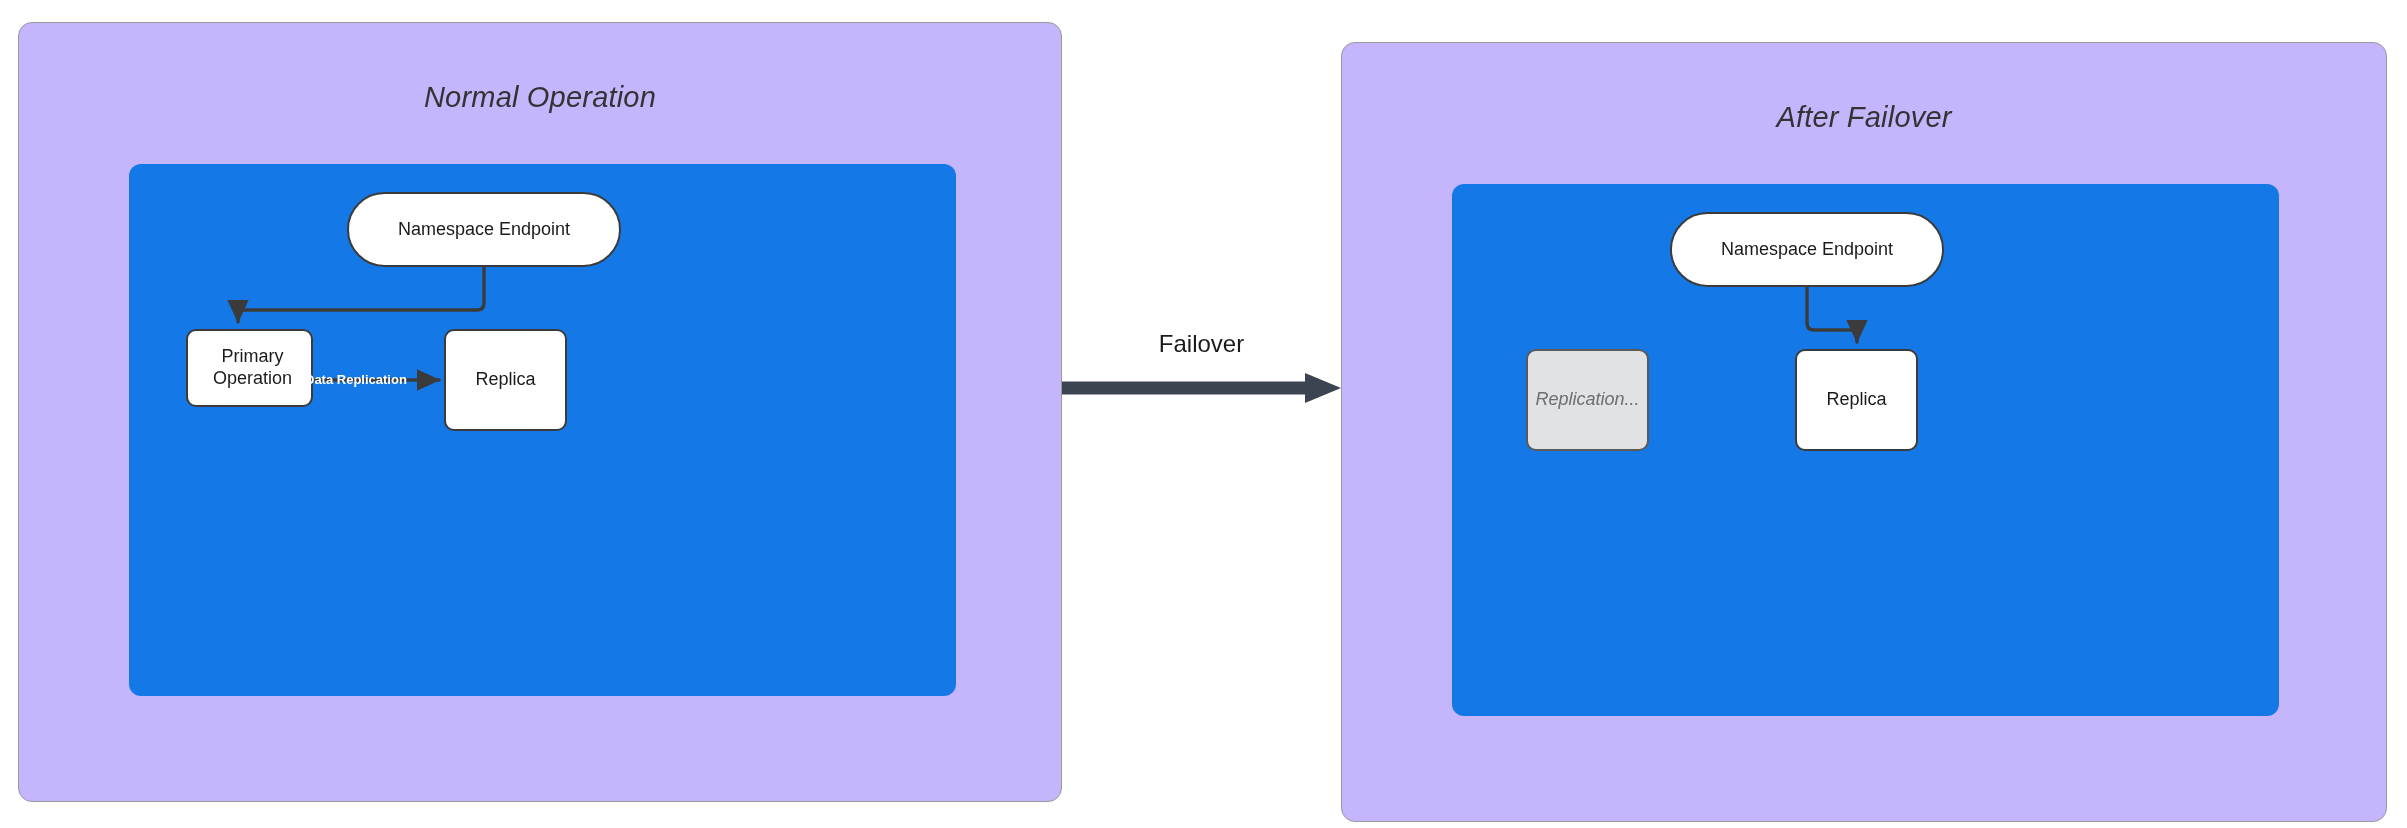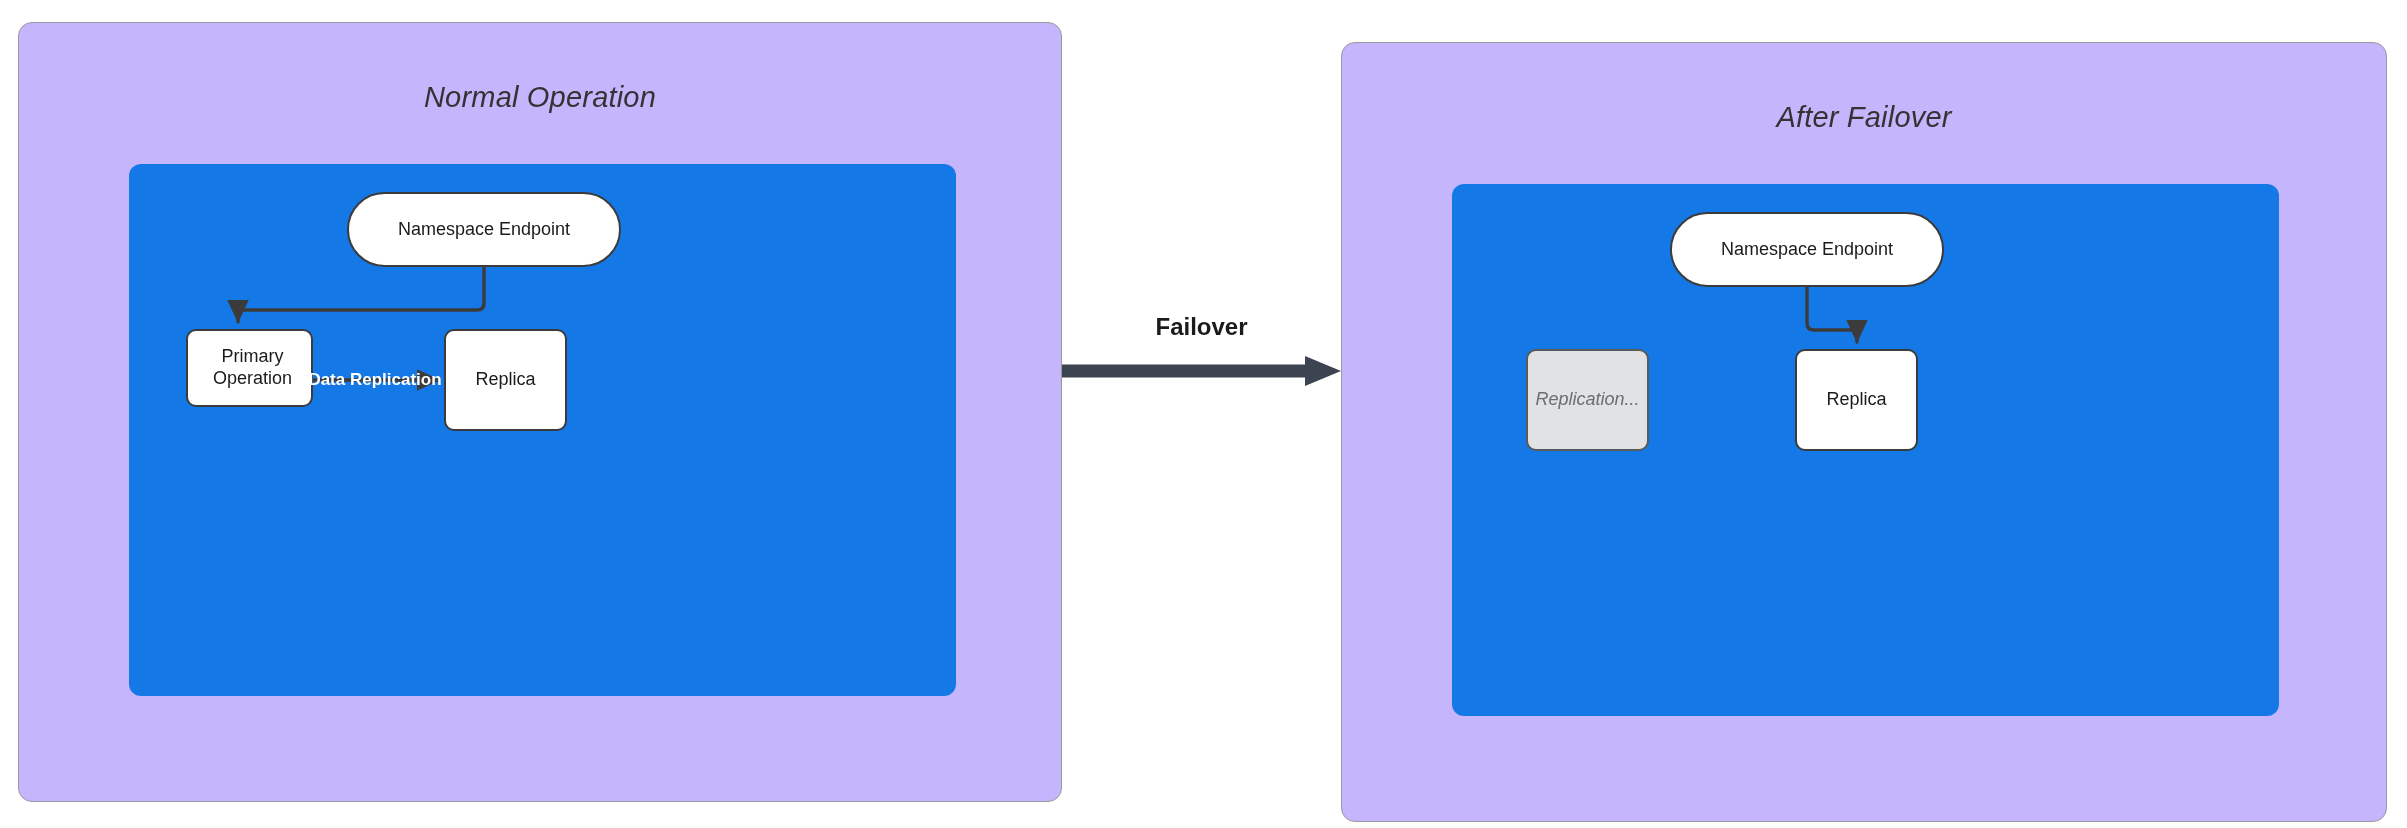--- a/index.html
+++ b/index.html
@@ -98,36 +98,34 @@
     overflow: visible;
     z-index: 2;
   }
 
   
   #label-data-replication {
     position: absolute;
     left: 176px;
     top: 205px;
     width: 140px;
-    text-align: center;
     color: #ffffff;
-    font-size: 17px;
+    font-size: 13px;
     font-weight: bold;
     z-index: 4;
     line-height: 22px;
   }
 
   
   #failover-group {
     position: absolute;
     left: 1062px;
-    top: 313px;
+    top: 330px;
     width: 279px;
     height: 120px;
-    font-weight: bold;
   }
   #failover-label {
     position: absolute;
     left: 0;
     top: 0;
     width: 100%;
     text-align: center;
     font-size: 24px;
     color: #1b1b1b;
   }

